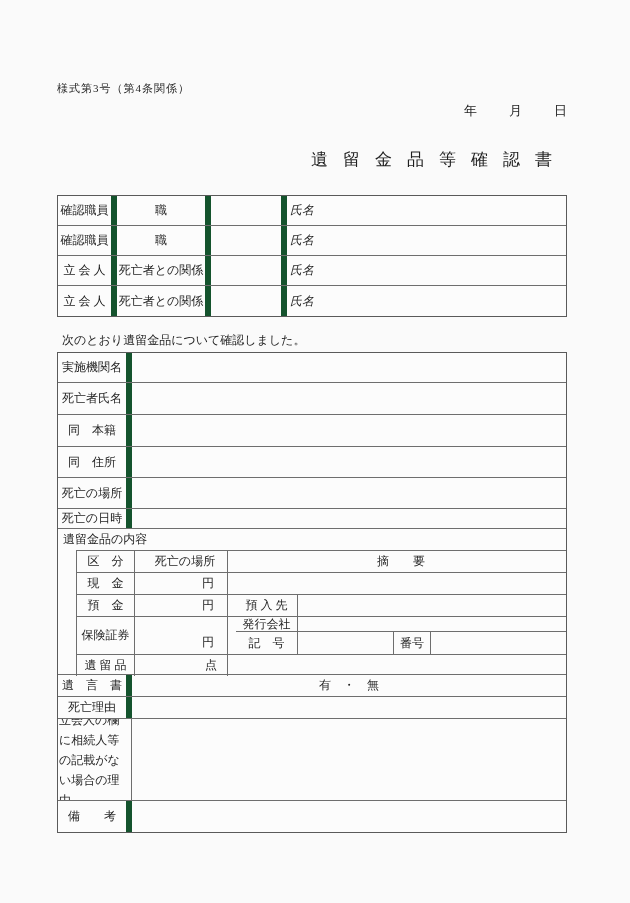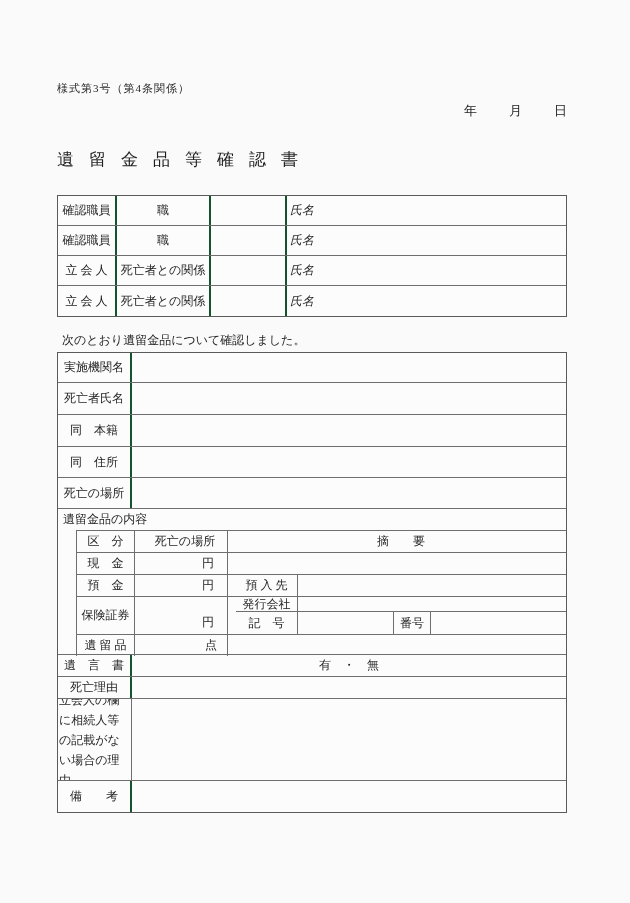--- a/index.html
+++ b/index.html
@@ -17,31 +17,31 @@
   .form-number { font-size:11px; line-height:14px; letter-spacing:1px; }
 
   .date-line {
     margin-top:9px; width:510px;
     display:flex; justify-content:flex-end; column-gap:32px;
     font-size:13px; line-height:14px;
   }
 
   .doc-title {
     margin-top:30px; width:510px;
-    text-align:left;
+    text-align:right;
     font-size:17px; line-height:24px;
     letter-spacing:15px;
     white-space:nowrap;
   }
 
   
   .tbl { width:510px; border:1px solid #5a5a5a; background:#fcfcfc; }
   .row { display:flex; border-bottom:1px solid #6e6e6e; }
   .row.last { border-bottom:none; }
-  .cell { border-right:2px solid #14532d; display:flex; align-items:center; overflow:hidden; white-space:nowrap; }
+  .cell { border-right:6px solid #14532d; display:flex; align-items:center; overflow:hidden; white-space:nowrap; }
   .cell.end { border-right:none; flex:1; }
   .center { justify-content:center; }
 
   .officials { margin-top:23px; }
   .officials .row { height:30px; }
   .w59 { width:59px; } .w94 { width:94px; } .w76 { width:76px; }
   .name-cell { padding-left:3px;font-style:italic; }
 
   .intro { margin-top:16px; line-height:14px; padding-left:5px; width:510px; }
 
@@ -132,20 +132,24 @@
       <div class="cell end"></div>
     </div>
     <div class="row h31">
       <div class="cell label-col center">同　住所</div>
       <div class="cell end"></div>
     </div>
     <div class="row h31">
       <div class="cell label-col center">死亡の場所</div>
       <div class="cell end"></div>
     </div>
+    <div class="row h20">
+      <div class="cell label-col center">死亡の日時</div>
+      <div class="cell end"></div>
+    </div>
 
     <div class="items-block">
       <div class="items-label">遺留金品の内容</div>
       <div class="inner">
 
         <div class="irow ih22">
           <div class="icell iw58 center">区　分</div>
           <div class="icell iw85 center">死亡の場所</div>
           <div class="icell end center">摘　　要</div>
         </div>

